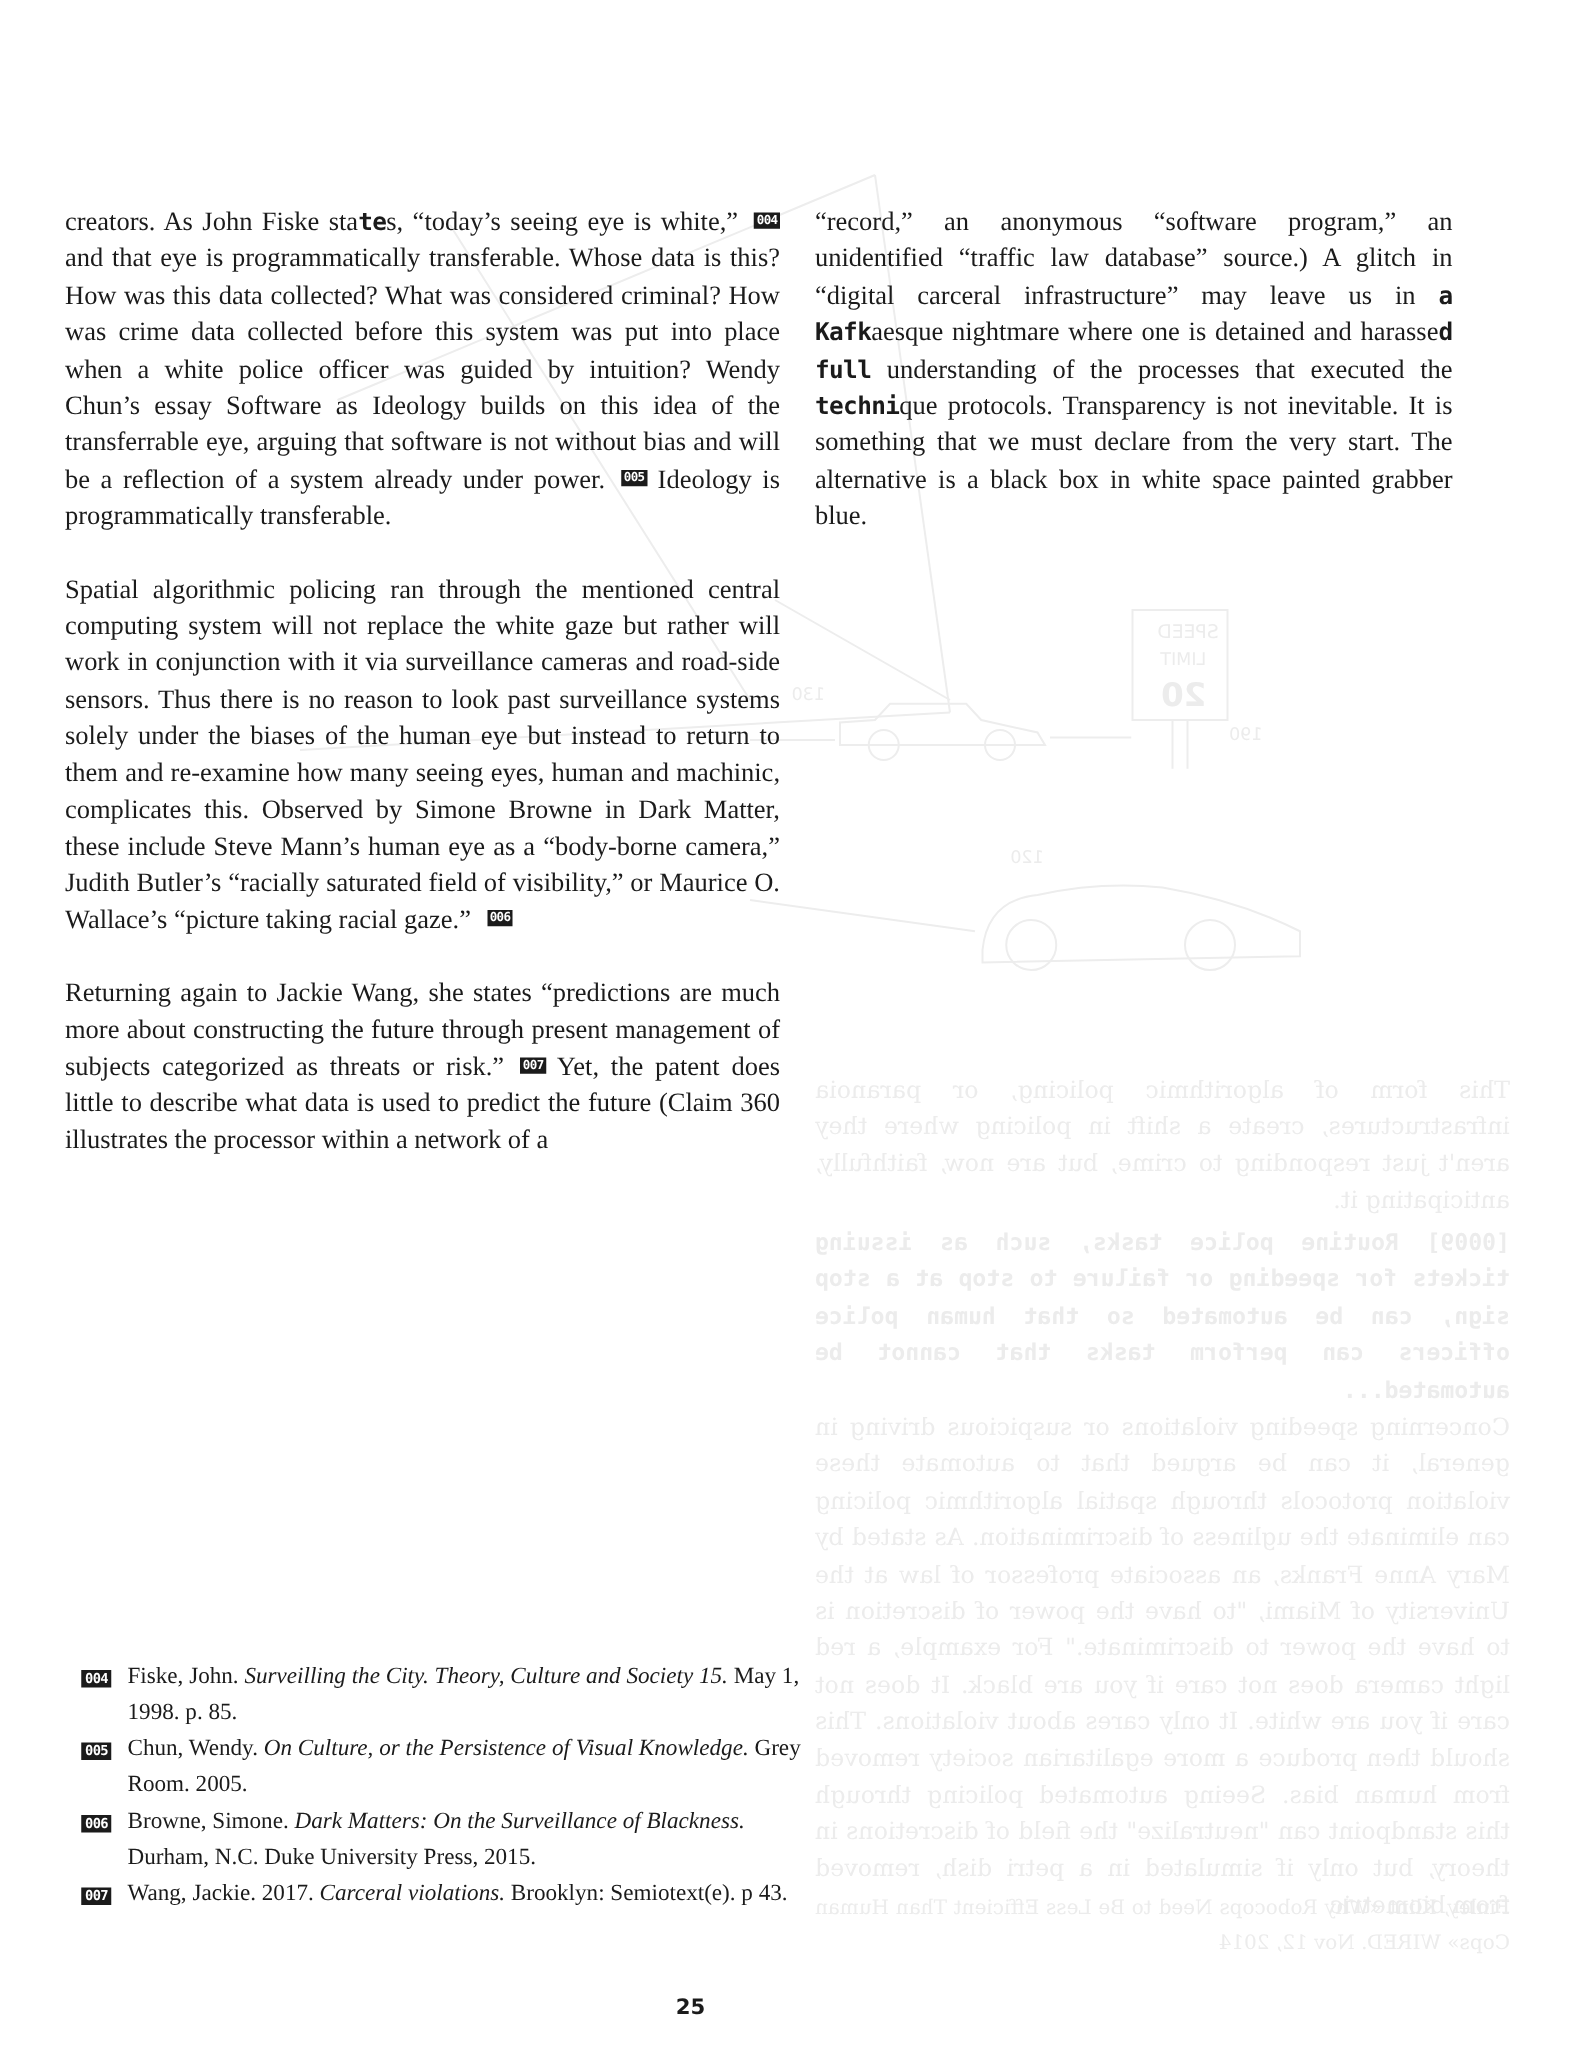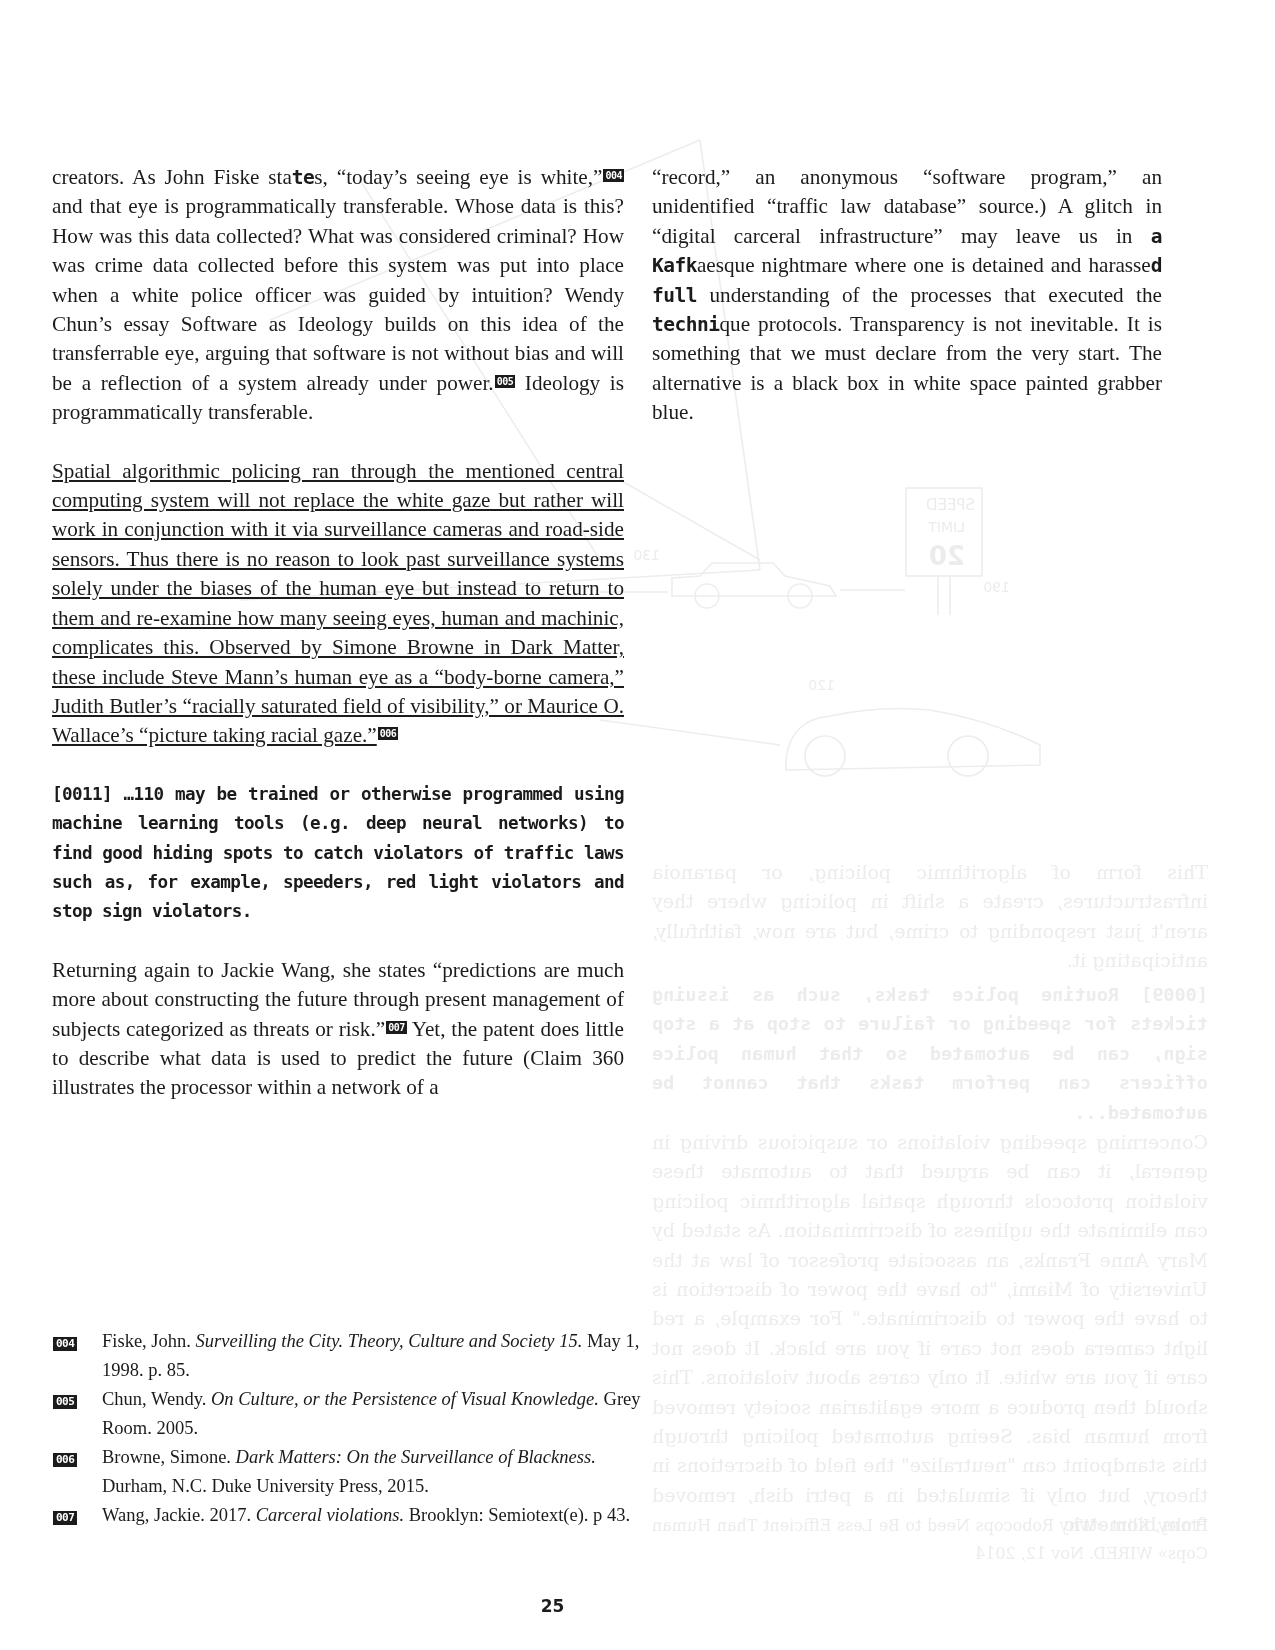--- a/index.html
+++ b/index.html
@@ -34,21 +34,21 @@
     font-family: "DejaVu Sans Mono", monospace; font-weight: bold;
     font-size: 17.6px; line-height: 29.4px; letter-spacing: -0.6px;
     text-align: justify; color: #1b1b1b;
   }
   .mono-inline { font-family: "DejaVu Sans Mono", monospace; font-weight: bold; font-size: 0.92em; letter-spacing: -0.5px; }
 
   .ref-badge {
     display: inline-block;
     background: #1b1b1b; color: #ffffff;
     font-family: "DejaVu Sans Mono", monospace; font-weight: bold;
-    font-size: 10px; line-height: 13px; padding: 0 2px; margin-left: 1px;
+    font-size: 10px; line-height: 13px; padding: 0 2px; margin-left: 13px;
     vertical-align: 5px; letter-spacing: -0.5px;
   }
 
   
   .notes { position: absolute; left: 52px; top: 1327px; width: 600px; }
   .note { display: flex; margin-bottom: 0; }
   .note .badge-cell { width: 50px; flex: none; padding-top: 6px; }
   .note .badge-cell .ref-badge { vertical-align: 0; font-size: 11px; line-height: 14px; padding: 0 3px; }
   .note .note-text {
     font-family: "Liberation Serif", serif; font-size: 18.5px; line-height: 29px; color: #1b1b1b;
@@ -102,25 +102,24 @@
   <div class="ghost-text" style="top:1128px;">Concerning speeding violations or suspicious driving in general, it can be argued that to automate these violation protocols through spatial algorithmic policing can eliminate the ugliness of discrimination. As stated by Mary Anne Franks, an associate professor of law at the University of Miami, "to have the power of discretion is to have the power to discriminate." For example, a red light camera does not care if you are black. It does not care if you are white. It only cares about violations. This should then produce a more egalitarian society removed from human bias. Seeing automated policing through this standpoint can "neutralize" the field of discretions in theory, but only if simulated in a petri dish, removed from biometric</div>
   <div class="ghost-text small" style="top:1512px;">Finley, Klint «Why Robocops Need to Be Less Efficient Than Human Cops» WIRED. Nov 12, 2014</div>
 </div>
 
 <div class="col col-left">
   <p class="body-p" style="margin-bottom:29px;">
     <span>creators. As John Fiske sta</span><span class="mono-inline">te</span><span>s, “today’s seeing eye is white,”</span><span class="ref-badge">004</span><span> and that eye is programmatically transferable. Whose data is this? How was this data collected? What was considered criminal? How was crime data collected before this system was put into place when a white police officer was guided by intuition? Wendy Chun’s essay Software as Ideology builds on this idea of the transferrable eye, arguing that software is not without bias and will be a reflection of a system already under power.</span><span class="ref-badge">005</span><span> Ideology is programmatically transferable.</span>
   </p>
 
 
-  <p class="body-p" style="margin-bottom:29px;text-decoration:underline;">
+  <p class="body-p" style="margin-bottom:29px;">
     <span>Spatial algorithmic policing ran through the mentioned central computing system will not replace the white gaze but rather will work in conjunction with it via surveillance cameras and road-side sensors. Thus there is no reason to look past surveillance systems solely under the biases of the human eye but instead to return to them and re-examine how many seeing eyes, human and machinic, complicates this. Observed by Simone Browne in Dark Matter, these include Steve Mann’s human eye as a “body-borne camera,” Judith Butler’s “racially saturated field of visibility,” or Maurice O. Wallace’s “picture taking racial gaze.”</span><span class="ref-badge">006</span>
   </p>
 
-  <p class="claim" style="margin-bottom:29px;">[0011] …110 may be trained or otherwise programmed using machine learning tools (e.g. deep neural networks) to find good hiding spots to catch violators of traffic laws such as, for example, speeders, red light violators and stop sign violators.</p>
 
   <p class="body-p">
     <span>Returning again to Jackie Wang, she states “predictions are much more about constructing the future through present management of subjects categorized as threats or risk.”</span><span class="ref-badge">007</span><span> Yet, the patent does little to describe what data is used to predict the future (Claim 360 illustrates the processor within a network of a</span>
   </p>
 </div>
 
 <div class="col col-right" style="width:510px;">
   <p class="body-p">
     <span>“record,” an anonymous “software program,” an unidentified “traffic law database” source.) A glitch in “digital carceral infrastructure” may leave us in </span><span class="mono-inline">a Kafk</span><span>aesque nightmare where one is detained and harasse</span><span class="mono-inline">d full</span><span> understanding of the processes that executed the </span><span class="mono-inline">techni</span><span>que protocols. Transparency is not inevitable. It is something that we must declare from the very start. The alternative is a black box in white space painted grabber blue.</span>
   </p>

